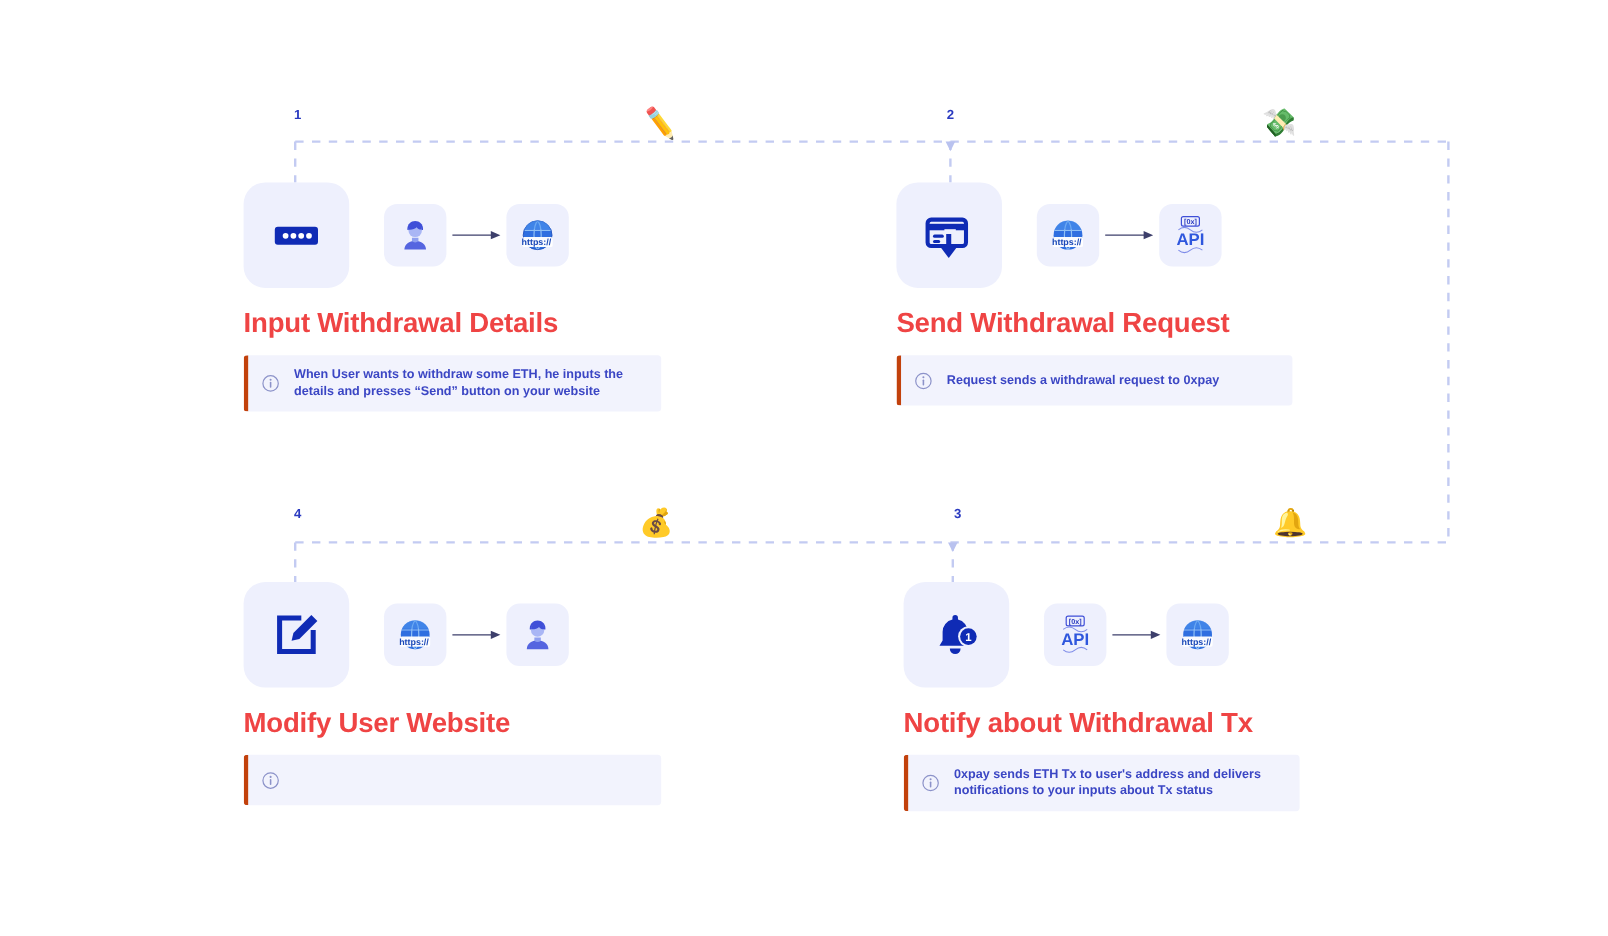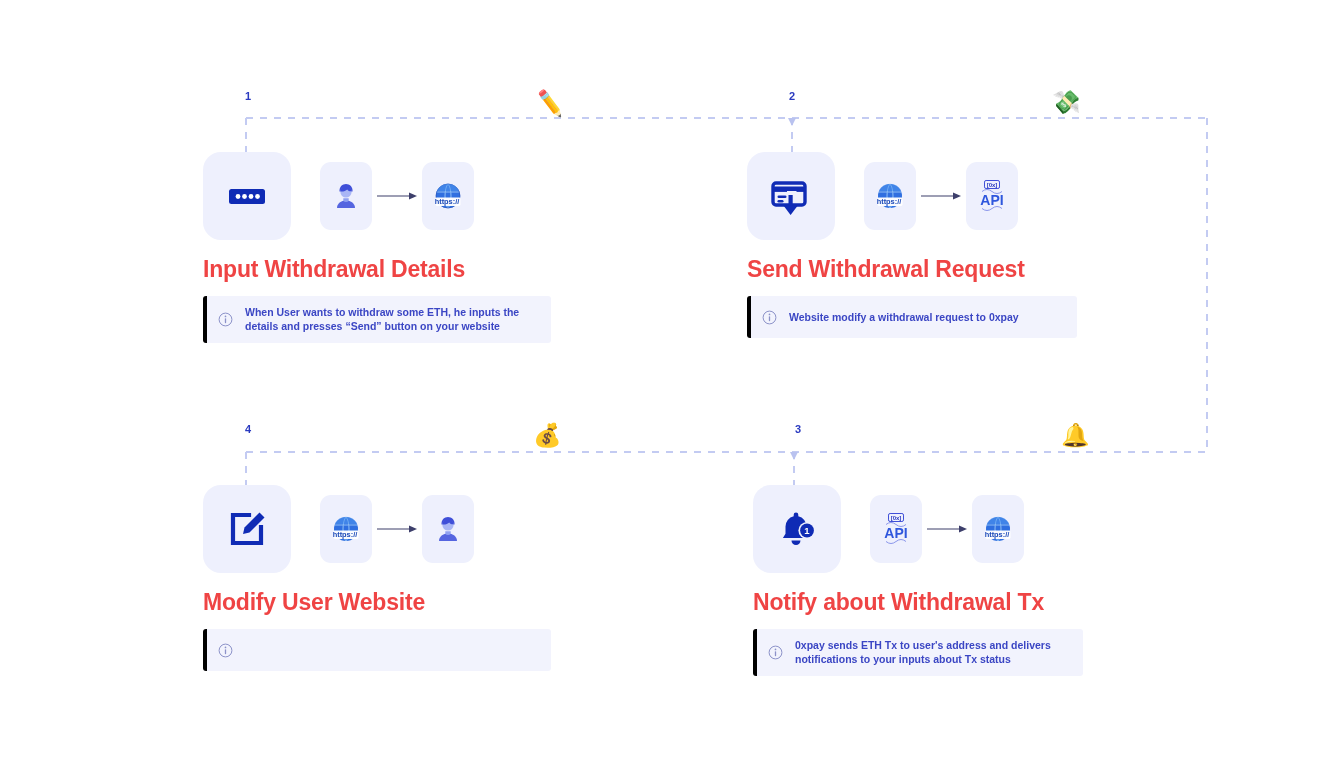--- a/index.html
+++ b/index.html
@@ -52,21 +52,21 @@
     height: 88px;
     border-radius: 18px;
     background: #eef0fd;
     display: flex;
     align-items: center;
     justify-content: center;
     flex: none;
   }
   .tile-sm {
     width: 52px;
-    height: 68px;
+    height: 52px;
     border-radius: 11px;
     background: #eef0fd;
     display: flex;
     align-items: center;
     justify-content: center;
     flex: none;
   }
   .gap-lg { width: 29px; flex: none; }
   .arrow  { width: 50px; flex: none; display:flex; align-items:center; justify-content:center; }
 
@@ -80,21 +80,21 @@
     letter-spacing: -0.2px;
     white-space: nowrap;
   }
 
   .infobox {
     position: absolute;
     top: 206px;
     left: 0;
     min-height: 42px;
     background: #f2f3fd;
-    border-left: 4px solid #000000;
+    border-left: 4px solid #c2410c;
     border-radius: 3px;
     display: flex;
     align-items: center;
     padding: 9px 14px 9px 11px;
     box-sizing: border-box;
   }
   .infobox .i-icon {
     flex: none;
     width: 15px;
     height: 15px;
@@ -258,21 +258,21 @@
   <div class="title">Send Withdrawal Request</div>
 
   <div class="infobox">
     <span class="i-icon">
       <svg width="15" height="15" viewBox="0 0 15 15">
         <circle cx="7.5" cy="7.5" r="6.4" fill="none" stroke="#8c92c9" stroke-width="1"></circle>
         <circle cx="7.5" cy="4.4" r="0.85" fill="#8c92c9"></circle>
         <rect x="6.85" y="6.2" width="1.3" height="5" rx="0.6" fill="#8c92c9"></rect>
       </svg>
     </span>
-    <span class="i-text">Website modify a withdrawal request to 0xpay</span>
+    <span class="i-text">Request sends a withdrawal request to 0xpay</span>
   </div>
   <span class="emoji">💸</span>
 </div>
 
 <div class="step" id="step-4">
   <div class="step-num">4</div>
 
   <div class="icon-row">
     <div class="tile-lg">
       <svg width="50" height="50" viewBox="0 0 50 50">

